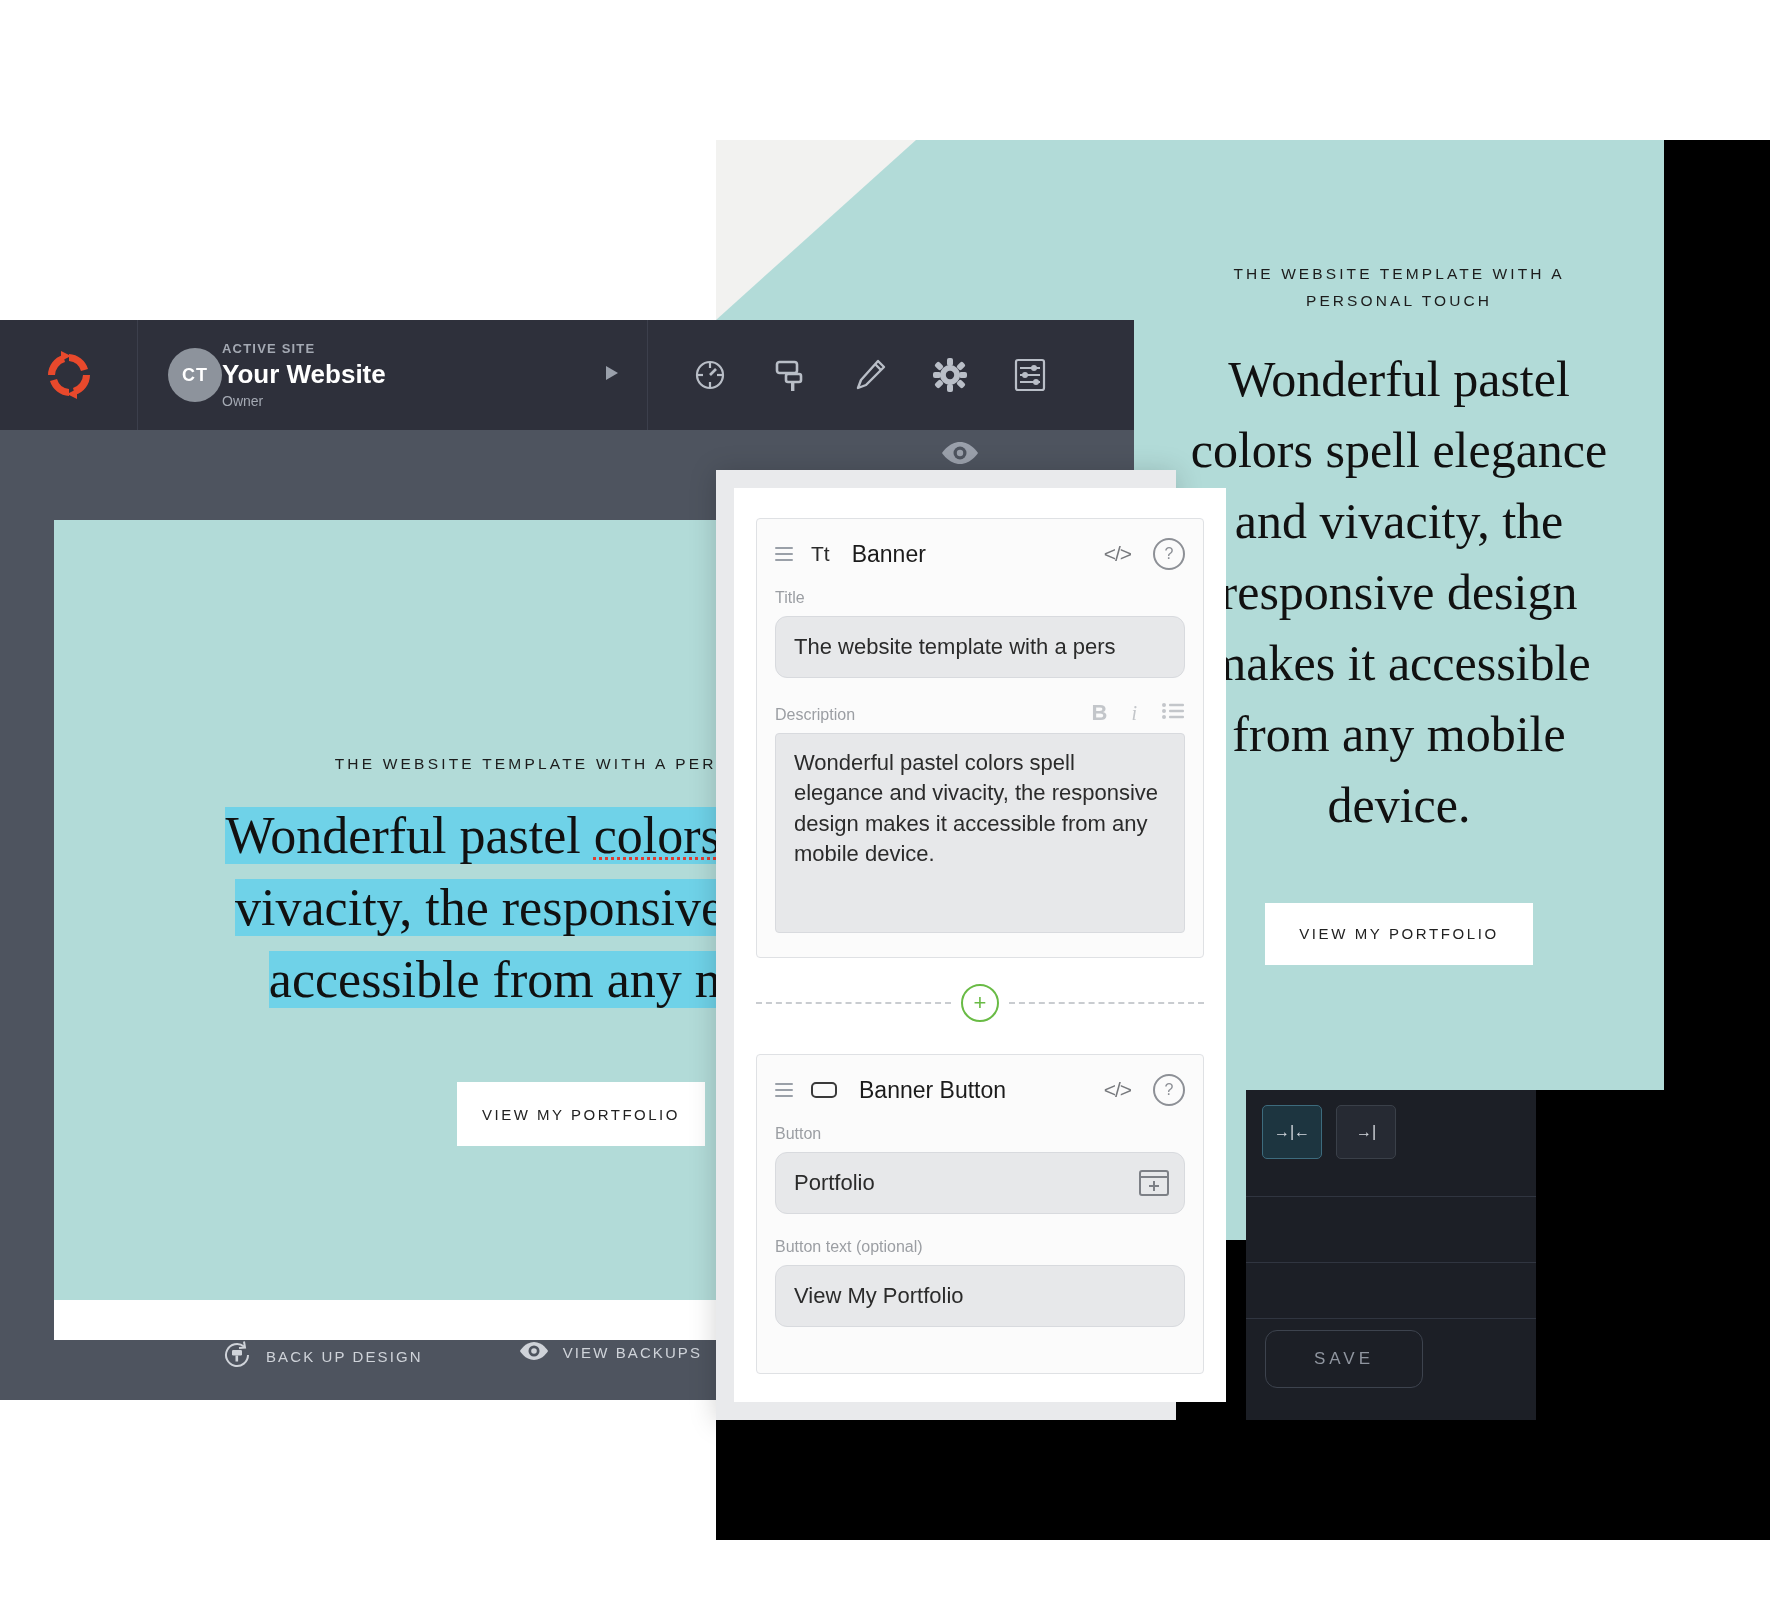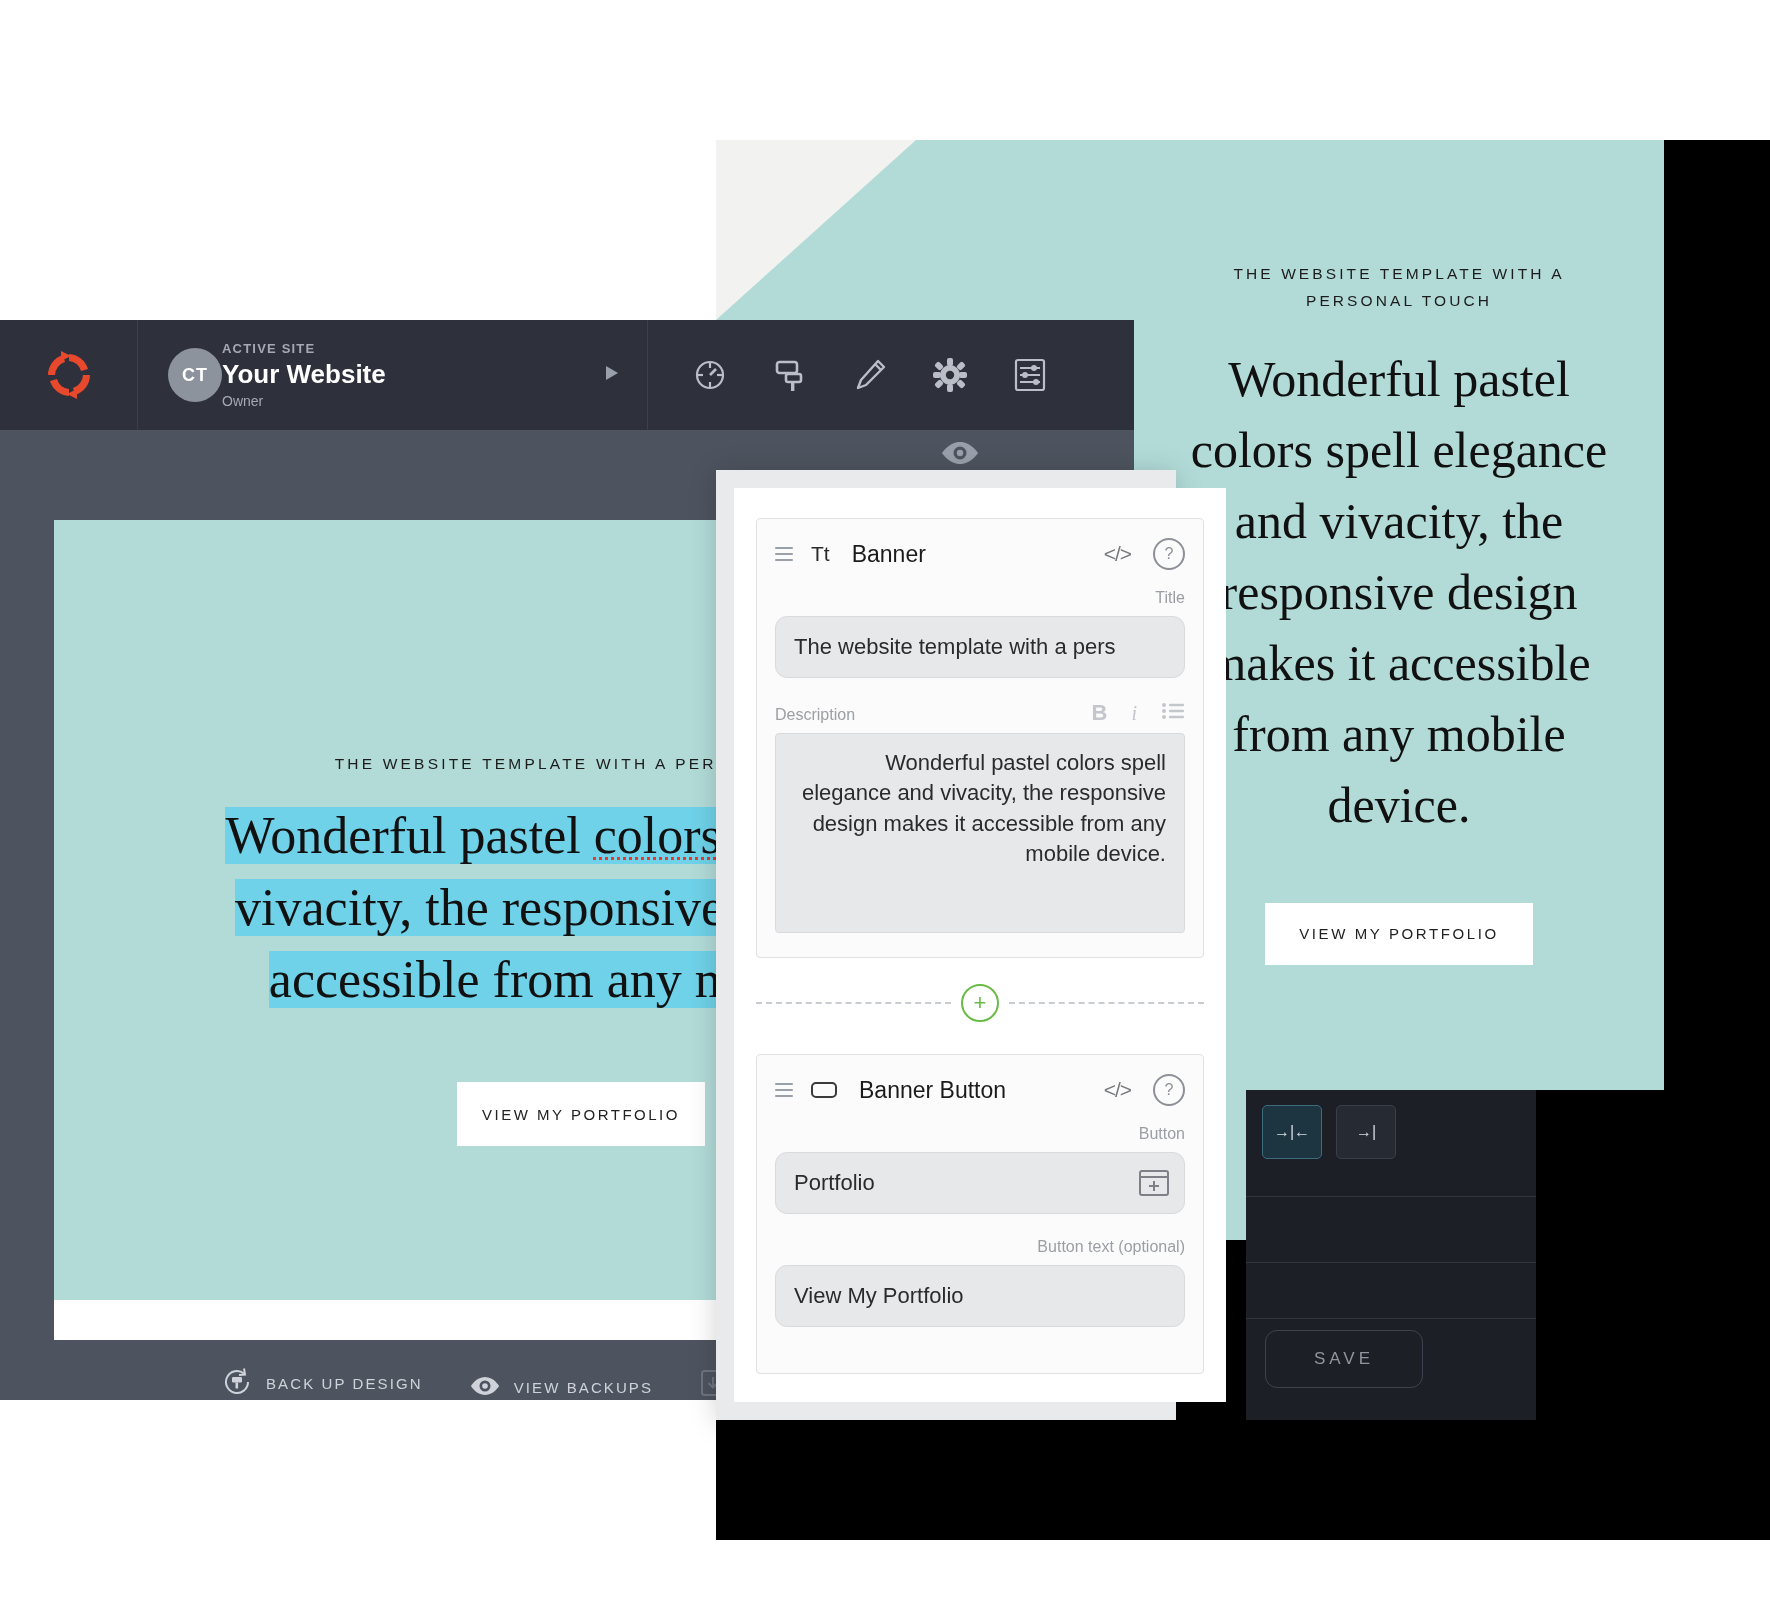--- a/index.html
+++ b/index.html
@@ -127,22 +127,22 @@
   }
 
   
   .eye-strip{
     position:absolute;left:940px;top:440px;width:330px;height:60px;
   }
 
   
   .admin-footer{
     position:absolute;left:0;top:1340px;width:1134px;height:60px;
-    background:#4e545f;display:flex;align-items:flex-end;
-    padding-left:222px;box-sizing:border-box;gap:47px;
+    background:#4e545f;display:flex;align-items:flex-start;
+    padding-left:222px;box-sizing:border-box;gap:96px;
   }
   .footer-act{
     display:flex;align-items:center;gap:14px;cursor:pointer;
     font-size:15px;letter-spacing:2.1px;color:#cfd3d9;font-weight:400;
   }
   .footer-act.dim{color:#6d7480;}
   .footer-act svg{flex:none;}
 
   
   .dark-panel{
@@ -164,21 +164,20 @@
     border:1px solid #3d434e;border-radius:12px;background:transparent;
     color:#8f959f;font-size:17px;letter-spacing:4px;font-family:inherit;
     cursor:pointer;
   }
 
   
   .editor{
     position:absolute;left:716px;top:470px;width:460px;height:950px;
     background:#e9eaec;
     box-shadow:0 2px 26px rgba(0,0,0,.18);
-    text-align:right;
   }
   .editor-inner{
     position:absolute;left:18px;top:18px;width:492px;height:914px;background:#fff;
   }
   .block{
     position:absolute;left:22px;width:448px;
     background:#fbfbfb;border:1px solid #dfe1e4;border-radius:4px;
     box-sizing:border-box;
   }
   .block-banner{top:30px;height:440px;}

